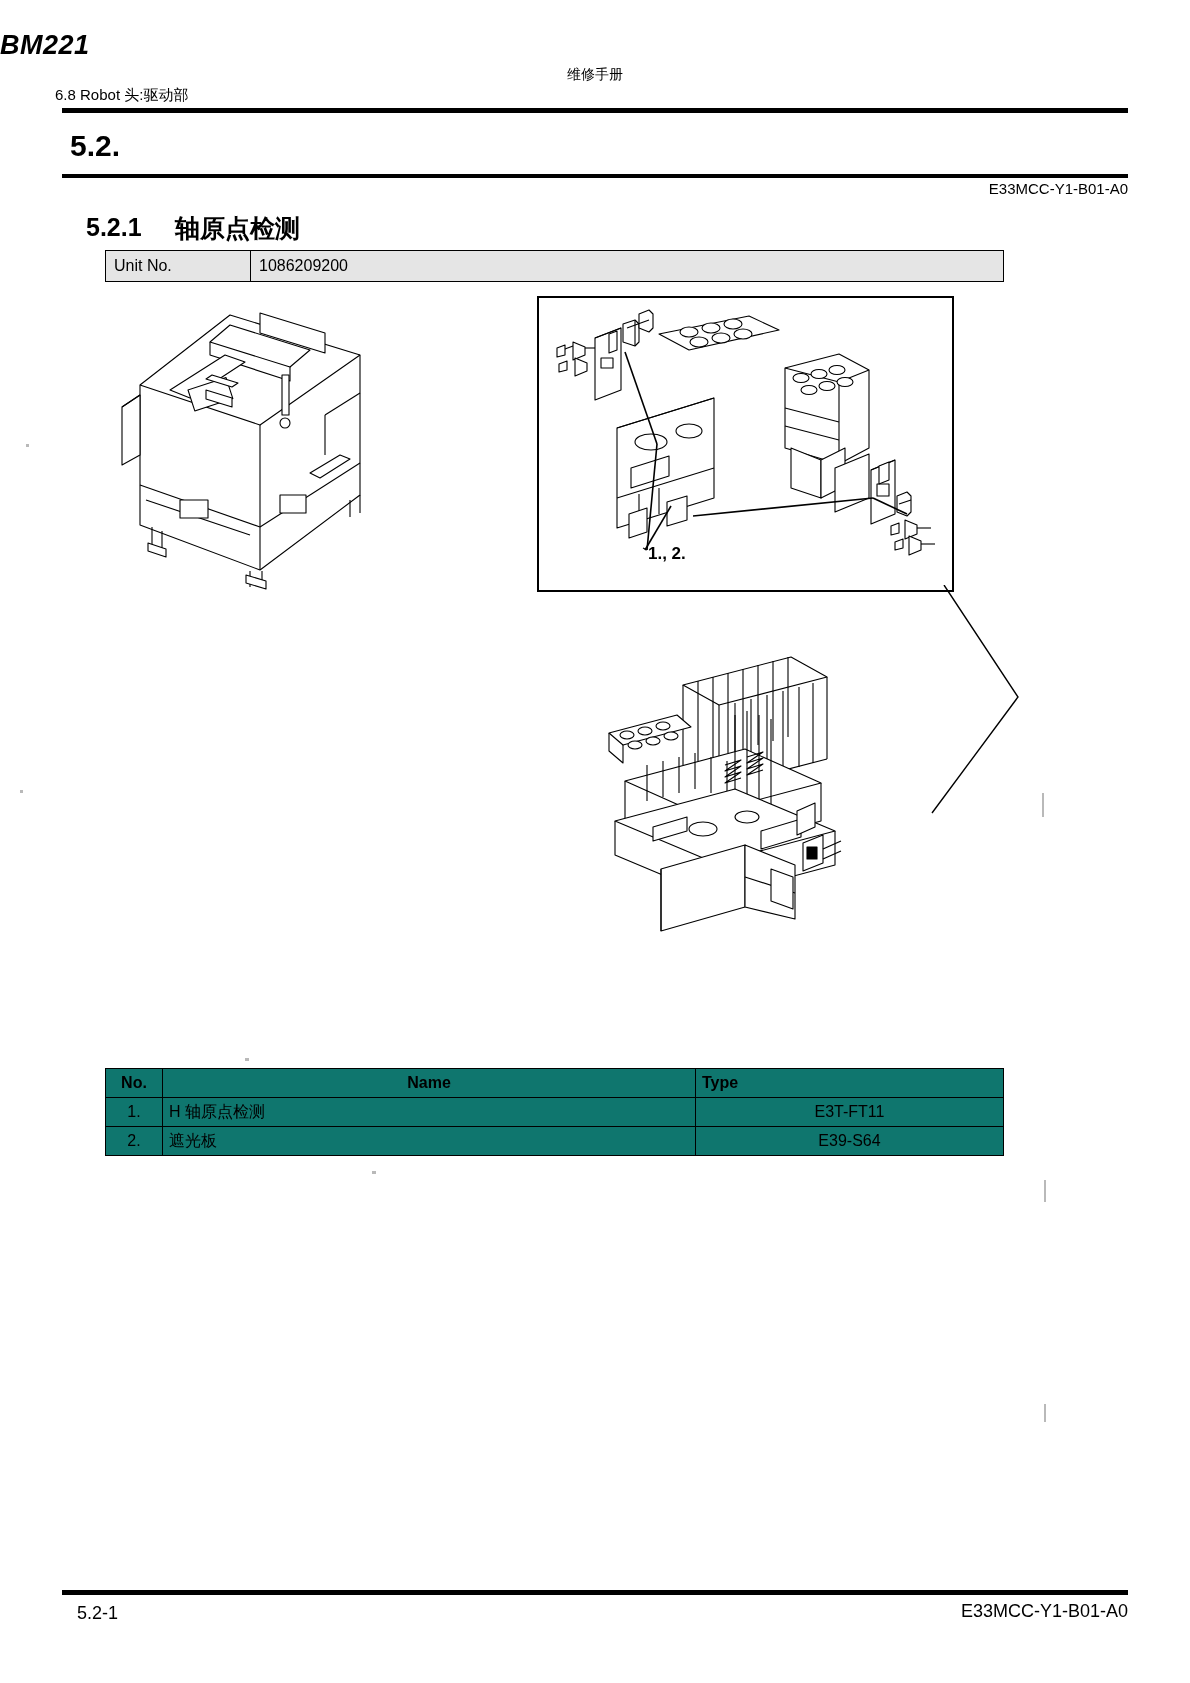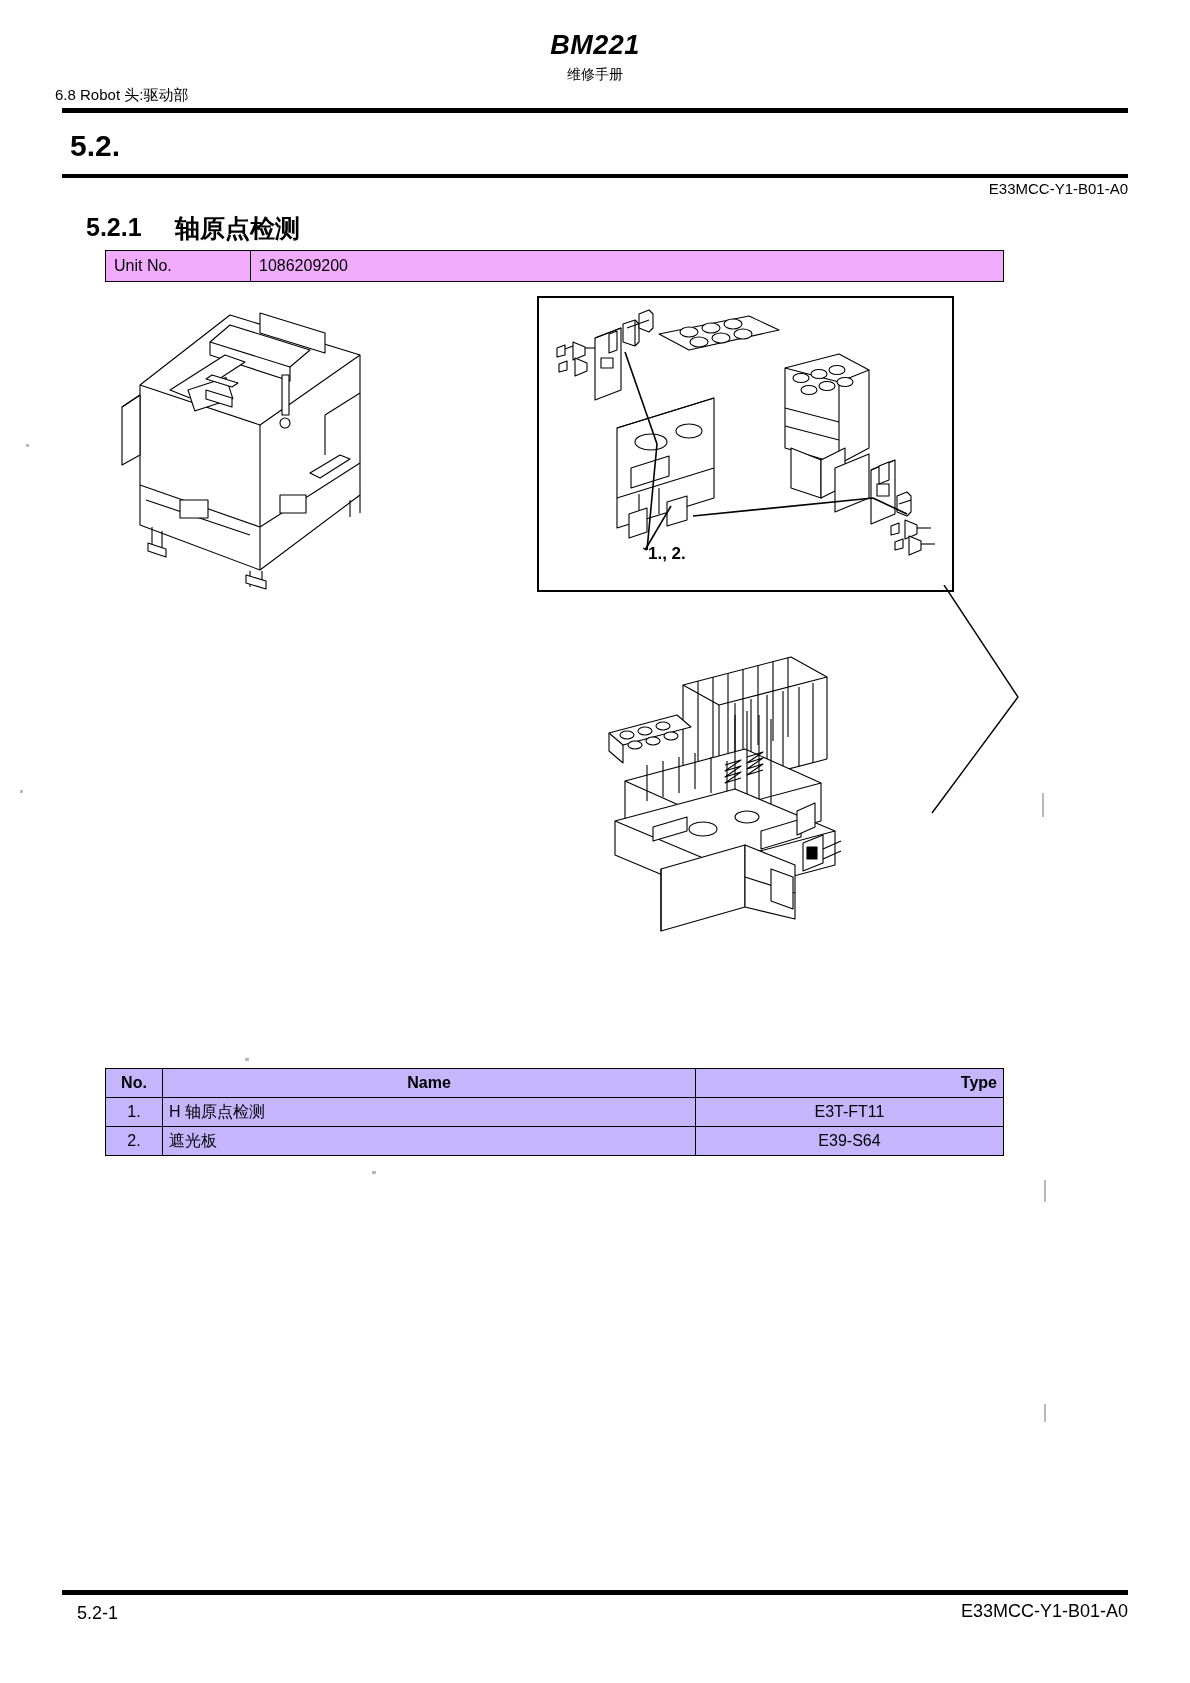--- a/index.html
+++ b/index.html
@@ -18,21 +18,21 @@
     background: #ffffff;
     overflow: hidden;
   }
 
   
   .doc-title {
     position: absolute;
     top: 30px;
     left: 0;
     width: 1190px;
-    text-align: center;
+    text-align: left;
     font-size: 27px;
     font-weight: bold;
     font-style: italic;
     letter-spacing: 0.5px;
   }
   .doc-subtitle {
     position: absolute;
     top: 66px;
     left: 0;
     width: 1190px;
@@ -101,21 +101,21 @@
 
   
   .unit-table {
     position: absolute;
     left: 105px;
     top: 250px;
     width: 899px;
     border: 1.5px solid #000;
     border-collapse: collapse;
     font-size: 16px;
-    background: #f0abfc;
+    background: #e5e5e5;
   }
   .unit-table td {
     border: 1.5px solid #000;
     padding: 4px 8px;
     height: 22px;
   }
   .unit-table td.label { width: 128px; }
 
   
   .fig-machine {
@@ -158,21 +158,21 @@
   }
 
   
   .parts-table {
     position: absolute;
     left: 105px;
     top: 1068px;
     width: 899px;
     border-collapse: collapse;
     font-size: 16px;
-    background: #c4b5fd;
+    background: #0f766e;
   }
   .parts-table th, .parts-table td {
     border: 1.5px solid #000;
     height: 24px;
     padding: 2px 6px;
   }
   .parts-table th { font-size: 16px; font-weight: bold; }
   .col-no { width: 44px; text-align: center; }
   .col-name { width: 520px; text-align: left; }
   .col-type { text-align: center; }
@@ -442,21 +442,21 @@
       <polyline points="228,234 246,226"></polyline>
       <polyline points="228,244 246,236"></polyline>
     </g>
   </svg>
 
   <table class="parts-table">
     <thead>
       <tr>
         <th class="col-no">No.</th>
         <th class="col-name" style="text-align:center">Name</th>
-        <th class="col-type" style="text-align:right">Type</th>
+        <th class="col-type" style="text-align:left">Type</th>
       </tr>
     </thead>
     <tbody>
       <tr>
         <td class="col-no">1.</td>
         <td class="col-name">H 轴原点检测</td>
         <td class="col-type">E3T-FT11</td>
       </tr>
       <tr>
         <td class="col-no">2.</td>

